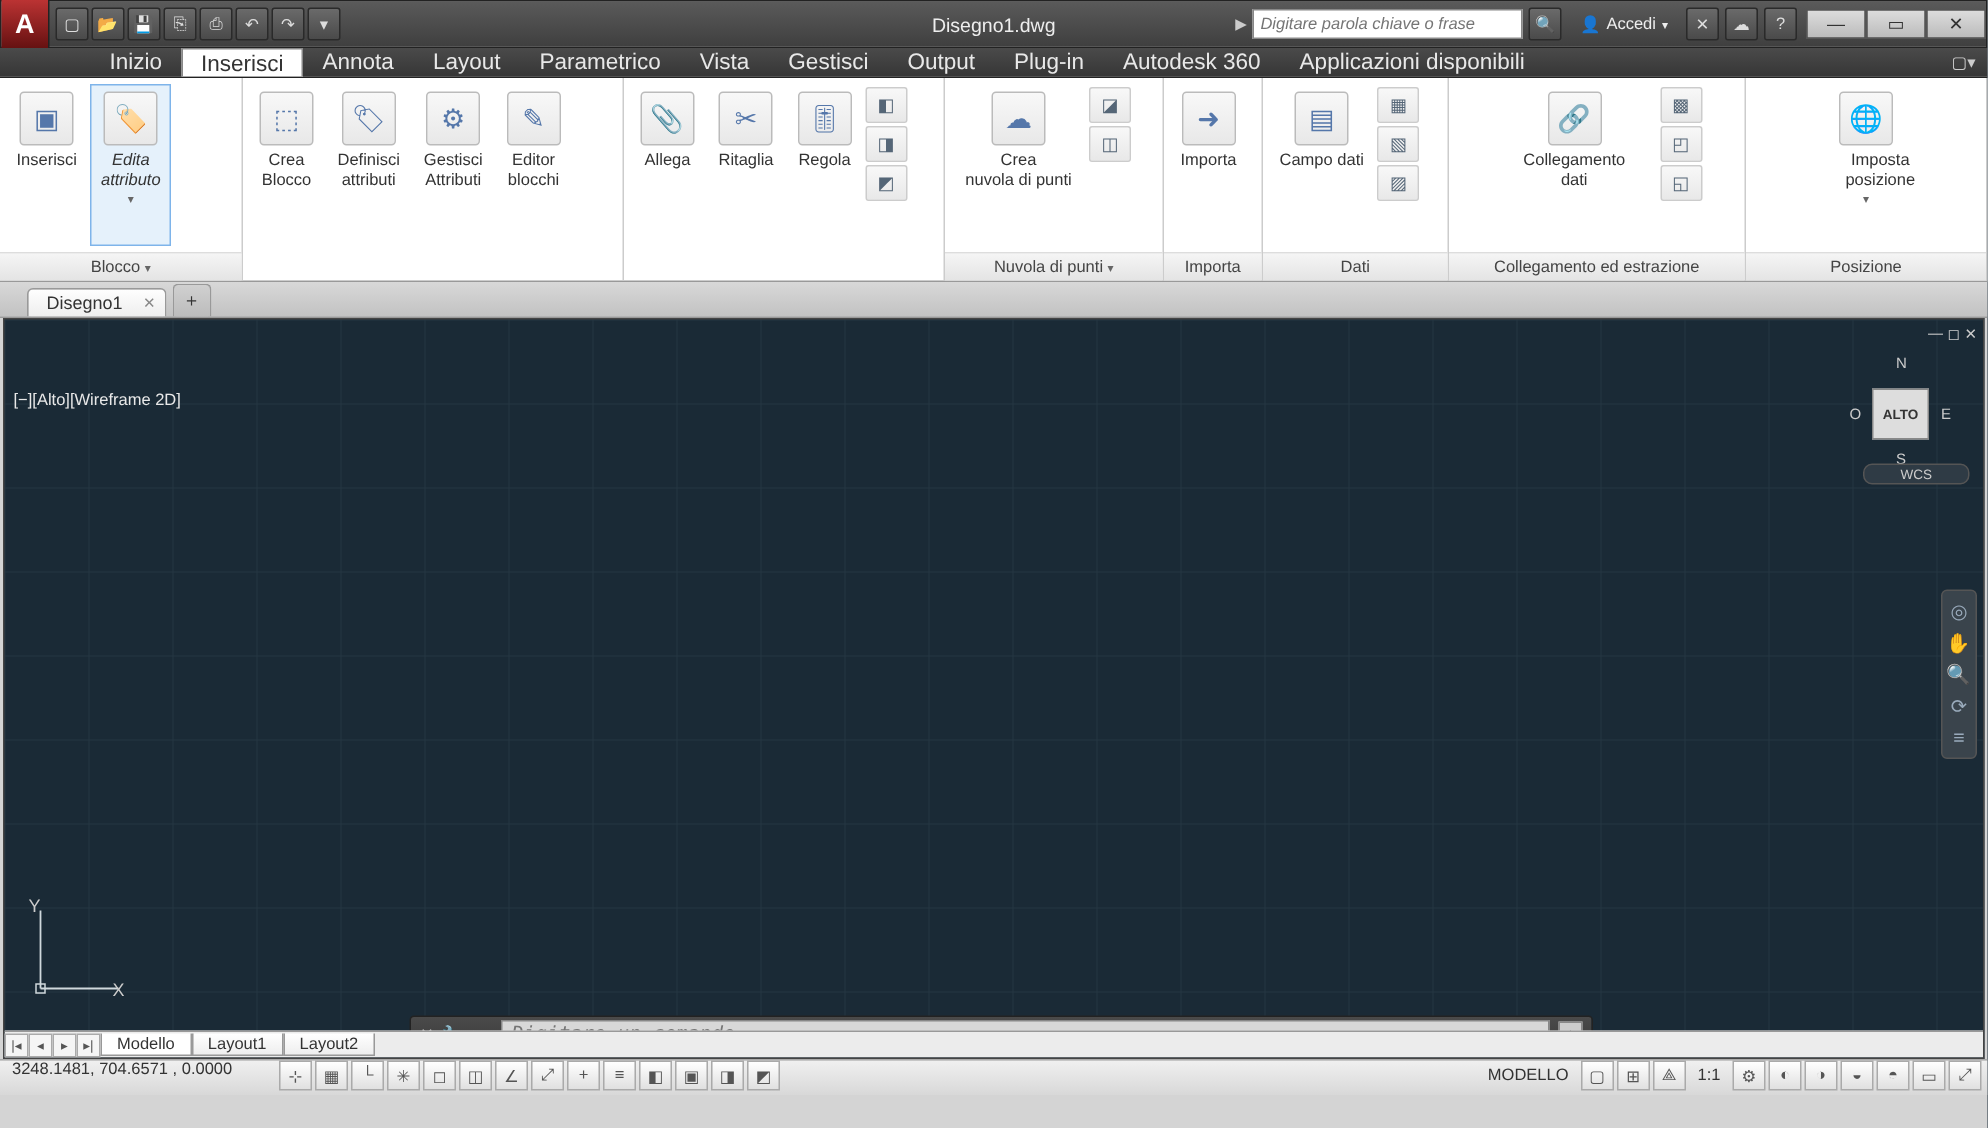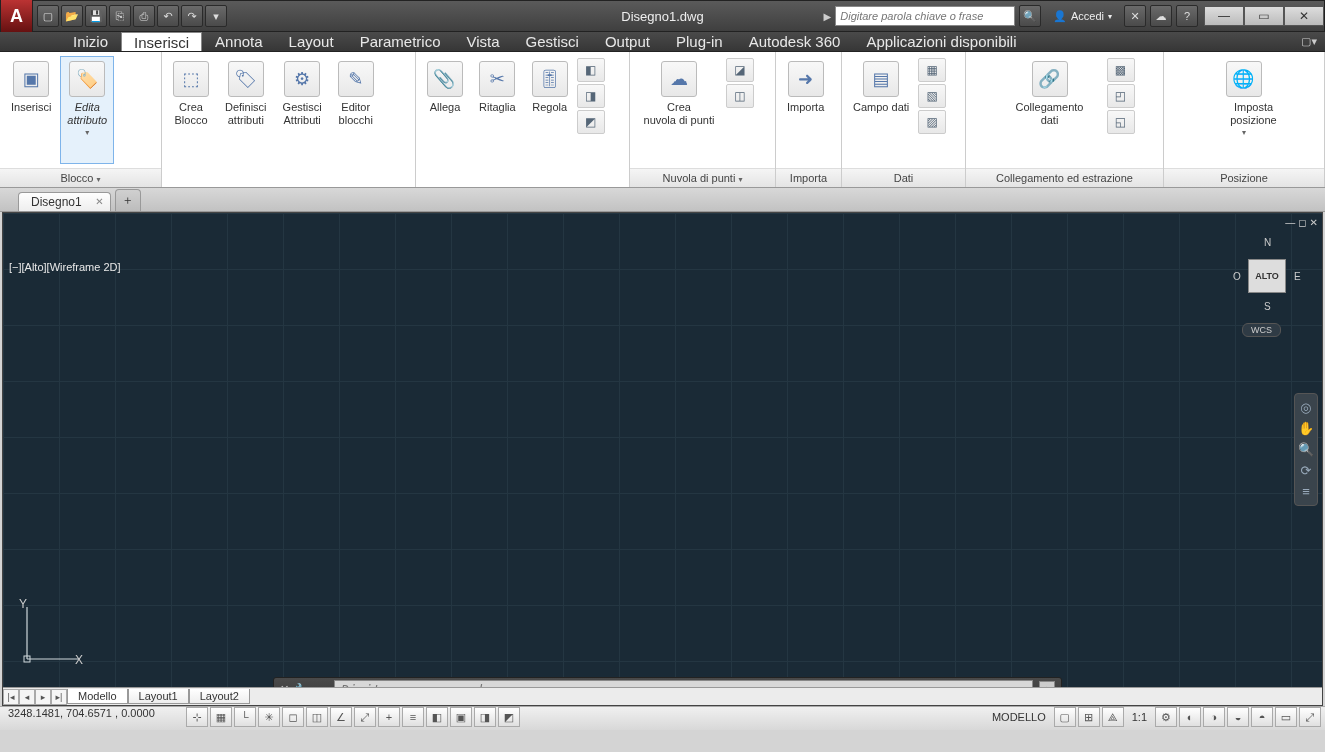--- a/index.html
+++ b/index.html
@@ -52,21 +52,21 @@
     linear-gradient(90deg,#243642 1px, transparent 1px);
   background-size: 56px 56px;
 }
 .draw-header { position:absolute; top:4px; left:6px; color:#e8e8e8; font-size:11px;margin-top:44px;}
 .view-cube { position:absolute; top:16px; right:18px; width:74px; height:110px; color:#ccc;}
 .cube-face { position:absolute; top:30px; left:18px; width:38px; height:34px; background:#ddd; color:#333; display:flex;align-items:center;justify-content:center; font-size:9px; font-weight:bold; border:1px solid #888;}
 .vc-n{position:absolute;top:8px;left:34px;font-size:10px;}
 .vc-s{position:absolute;top:72px;left:34px;font-size:10px;}
 .vc-e{position:absolute;top:42px;left:64px;font-size:10px;}
 .vc-o{position:absolute;top:42px;left:3px;font-size:10px;}
-.wcs{position:absolute;top:94px;left:12px;background:#2f3b45;border:1px solid #555;border-radius:6px;padding:1px 8px;font-size:9px;color:#ccc;}
+.wcs{position:absolute;top:80px;left:12px;background:#2f3b45;border:1px solid #555;border-radius:6px;padding:1px 24px;font-size:9px;color:#ccc;}
 .nav-bar { position:absolute; right:4px; top:180px; width:24px; background:#3a444c; border:1px solid #555; border-radius:4px; display:flex; flex-direction:column; gap:6px; padding:6px 0; align-items:center;}
 .nav-bar div{color:#9ab; font-size:13px;}
 .vp-ctrl{position:absolute; top:4px; right:4px; display:flex; gap:3px;}
 .vp-ctrl span{color:#ccc;font-size:10px;}
 .ucs { position:absolute; bottom:38px; left:16px; color:#ccc; font-size:12px;}
 .ucs-y{position:absolute;bottom:56px;left:0;}
 .ucs-x{position:absolute;bottom:0;left:56px;}
 .cmdline { position:absolute; bottom:4px; left:270px; right:260px; height:24px; background:linear-gradient(#4a4a4a,#3a3a3a); border:1px solid #222; border-radius:3px; display:flex; align-items:center; gap:6px; padding:0 6px; color:#ccc;}
 .cmdline .x{color:#ccc;font-size:11px;}
 .cmdline input{flex:1; background:#d8d8d8; border:1px solid #888; height:18px; font-style:italic; color:#666; padding:0 6px; font-family:monospace; font-size:13px;}

